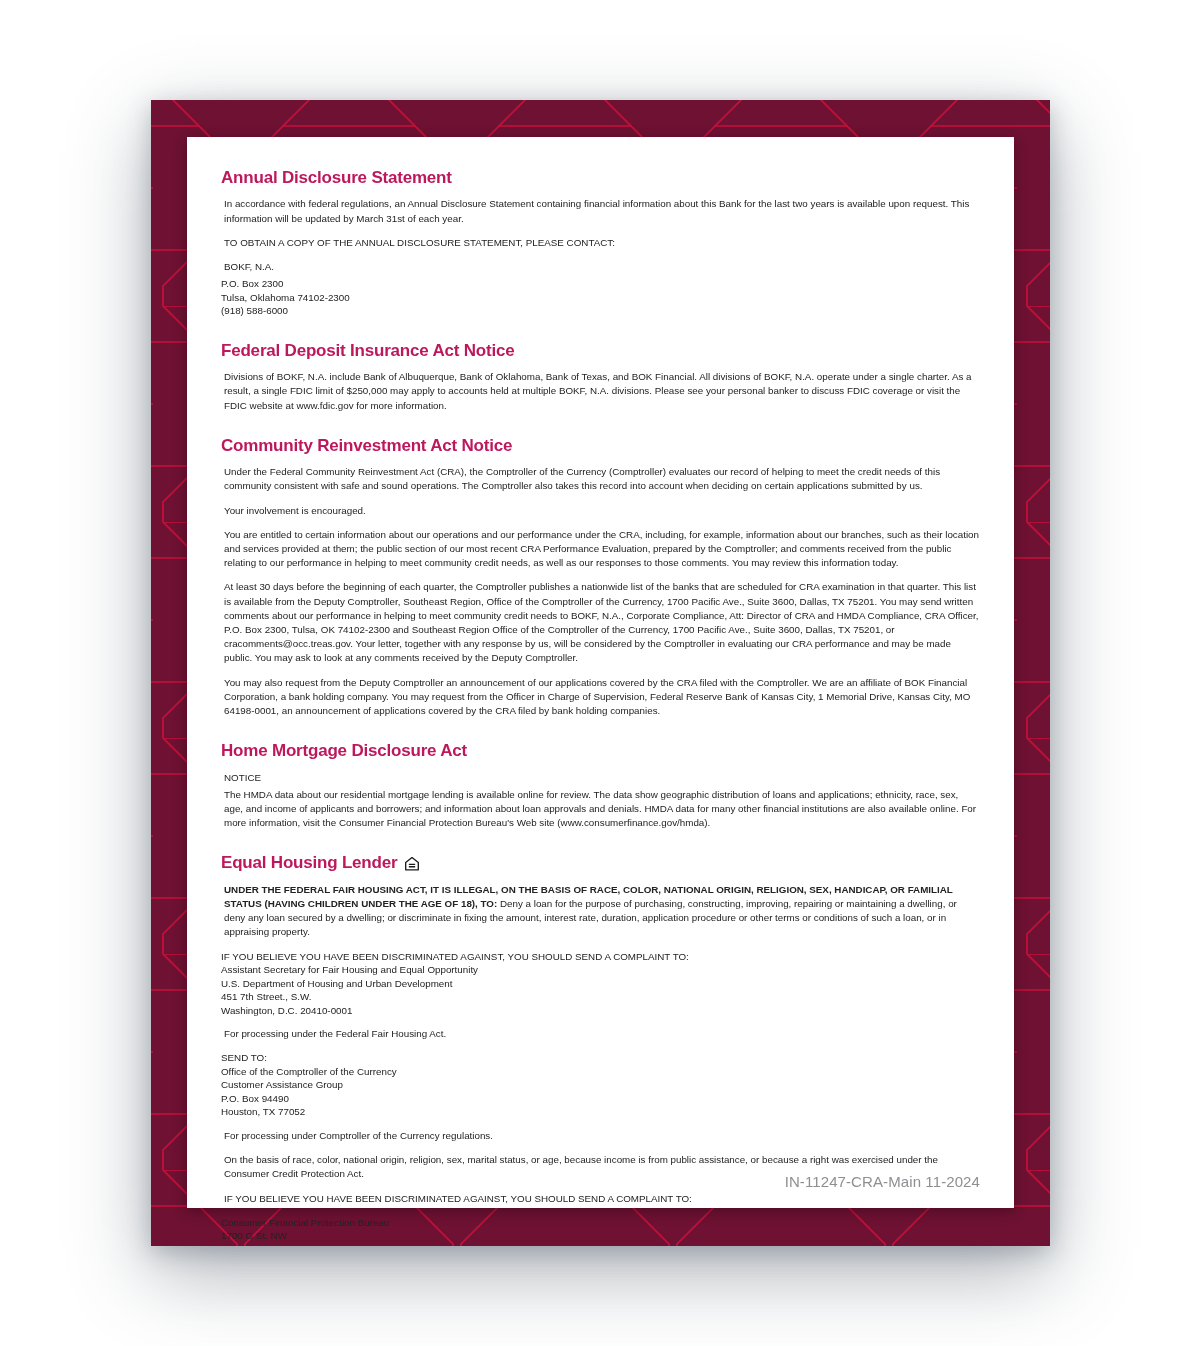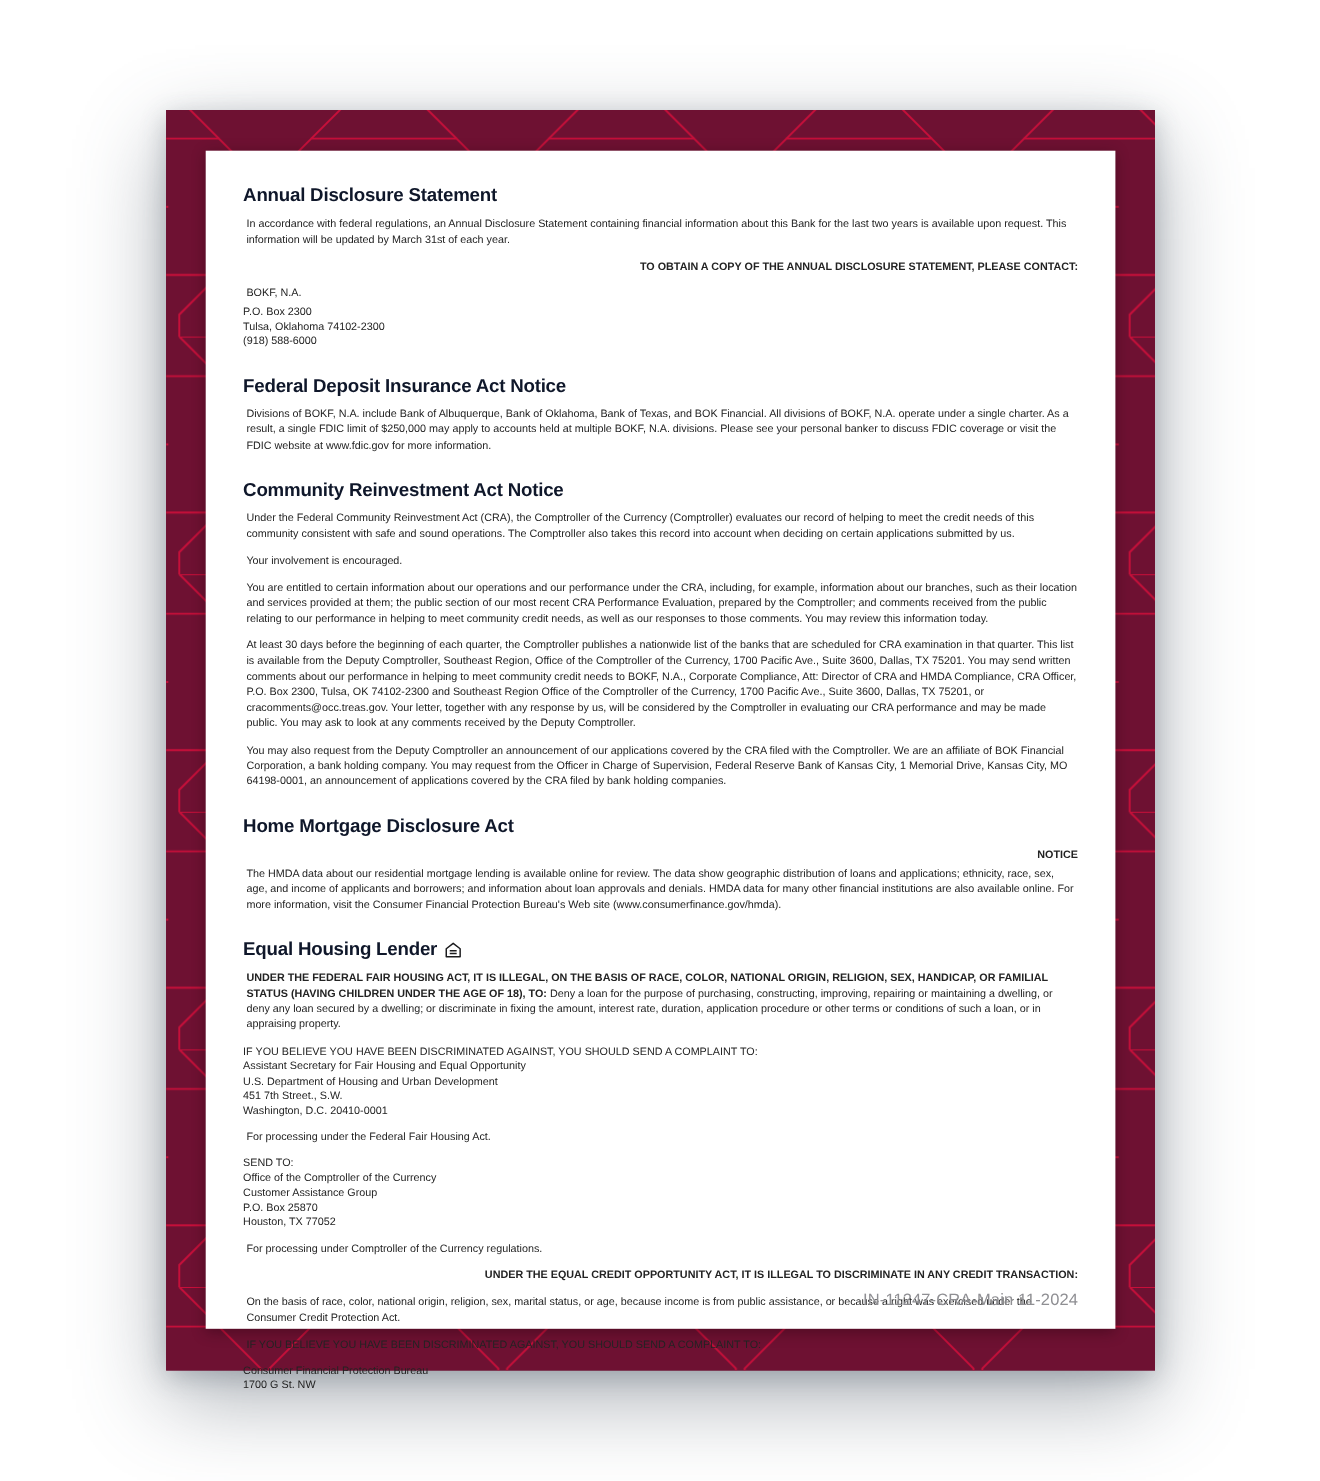--- a/index.html
+++ b/index.html
@@ -53,26 +53,26 @@
   }
   section { display: block; }
   h2.sec-heading {
     display: flex;
     align-items: center;
     gap: 7px;
     font-size: 17px;
     line-height: 1.2;
     font-weight: 700;
     letter-spacing: -0.2px;
-    color: #0f172a;
+    color: #be185d;
     margin: 23px 0 9px 0;
   }
   section:first-child h2.sec-heading { margin-top: 0; }
   p.para { margin: 0 0 10px 3px; }
-  p.para.bold { font-weight: 700; text-align: right; }
+  p.para.bold { font-weight: 400; }
   p.para.tight { margin-bottom: 3px; }
   p.para strong { font-weight: 700; }
   .lines { margin: 0 0 10px 0; }
   .lines .line { line-height: 1.38; }
   .footer-code {
     position: absolute;
     right: 34px;
     bottom: 18px;
     font-size: 15px;
     color: #8f8f93;
@@ -147,25 +147,24 @@
               <div class="line">Assistant Secretary for Fair Housing and Equal Opportunity</div>
               <div class="line">U.S. Department of Housing and Urban Development</div>
               <div class="line">451 7th Street., S.W.</div>
               <div class="line">Washington, D.C. 20410-0001</div>
             </div>
             <p class="para">For processing under the Federal Fair Housing Act.</p>
             <div class="lines">
               <div class="line">SEND TO:</div>
               <div class="line">Office of the Comptroller of the Currency</div>
               <div class="line">Customer Assistance Group</div>
-              <div class="line">P.O. Box 25870</div>
+              <div class="line">P.O. Box 94490</div>
               <div class="line">Houston, TX 77052</div>
             </div>
             <p class="para">For processing under Comptroller of the Currency regulations.</p>
-            <p class="para bold">UNDER THE EQUAL CREDIT OPPORTUNITY ACT, IT IS ILLEGAL TO DISCRIMINATE IN ANY CREDIT TRANSACTION:</p>
             <p class="para">On the basis of race, color, national origin, religion, sex, marital status, or age, because income is from public assistance, or because a right was exercised under the Consumer Credit Protection Act.</p>
             <p class="para">IF YOU BELIEVE YOU HAVE BEEN DISCRIMINATED AGAINST, YOU SHOULD SEND A COMPLAINT TO:</p>
             <div class="lines">
               <div class="line">Consumer Financial Protection Bureau</div>
               <div class="line">1700 G St. NW</div>
             </div>
           </section>
         </div>
       <div class="footer-code">IN-11247-CRA-Main 11-2024</div>
     </div>

